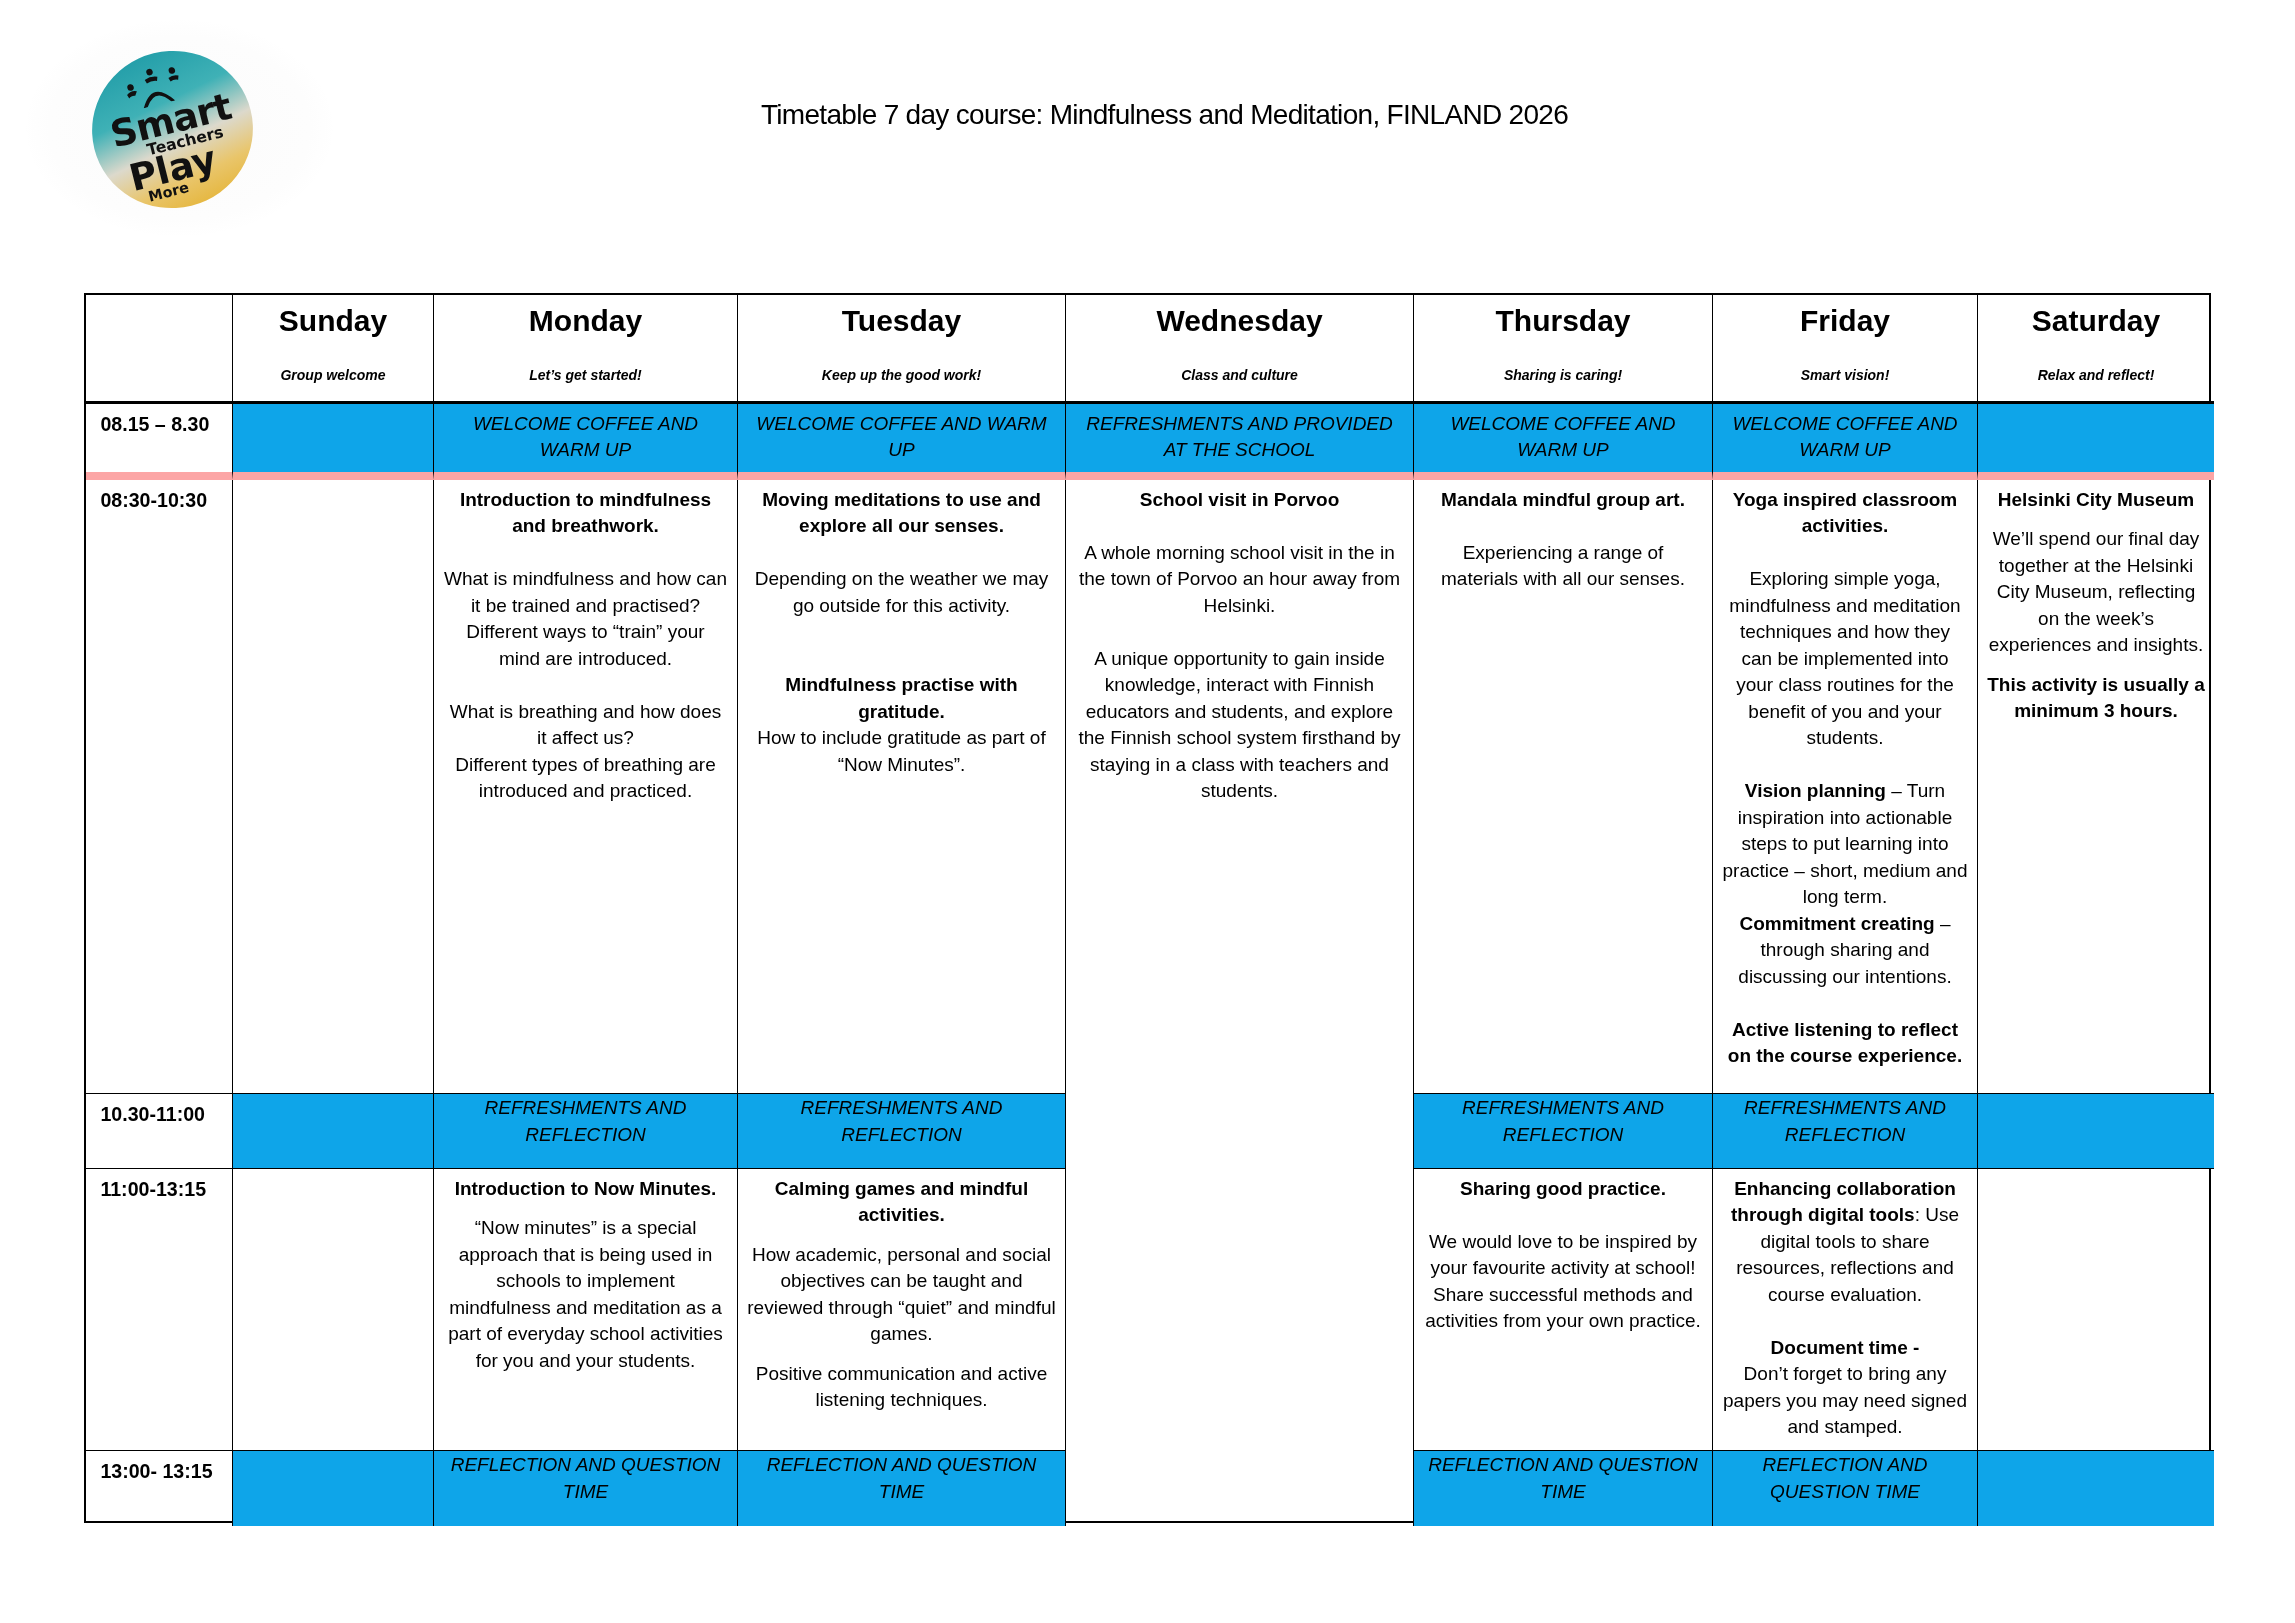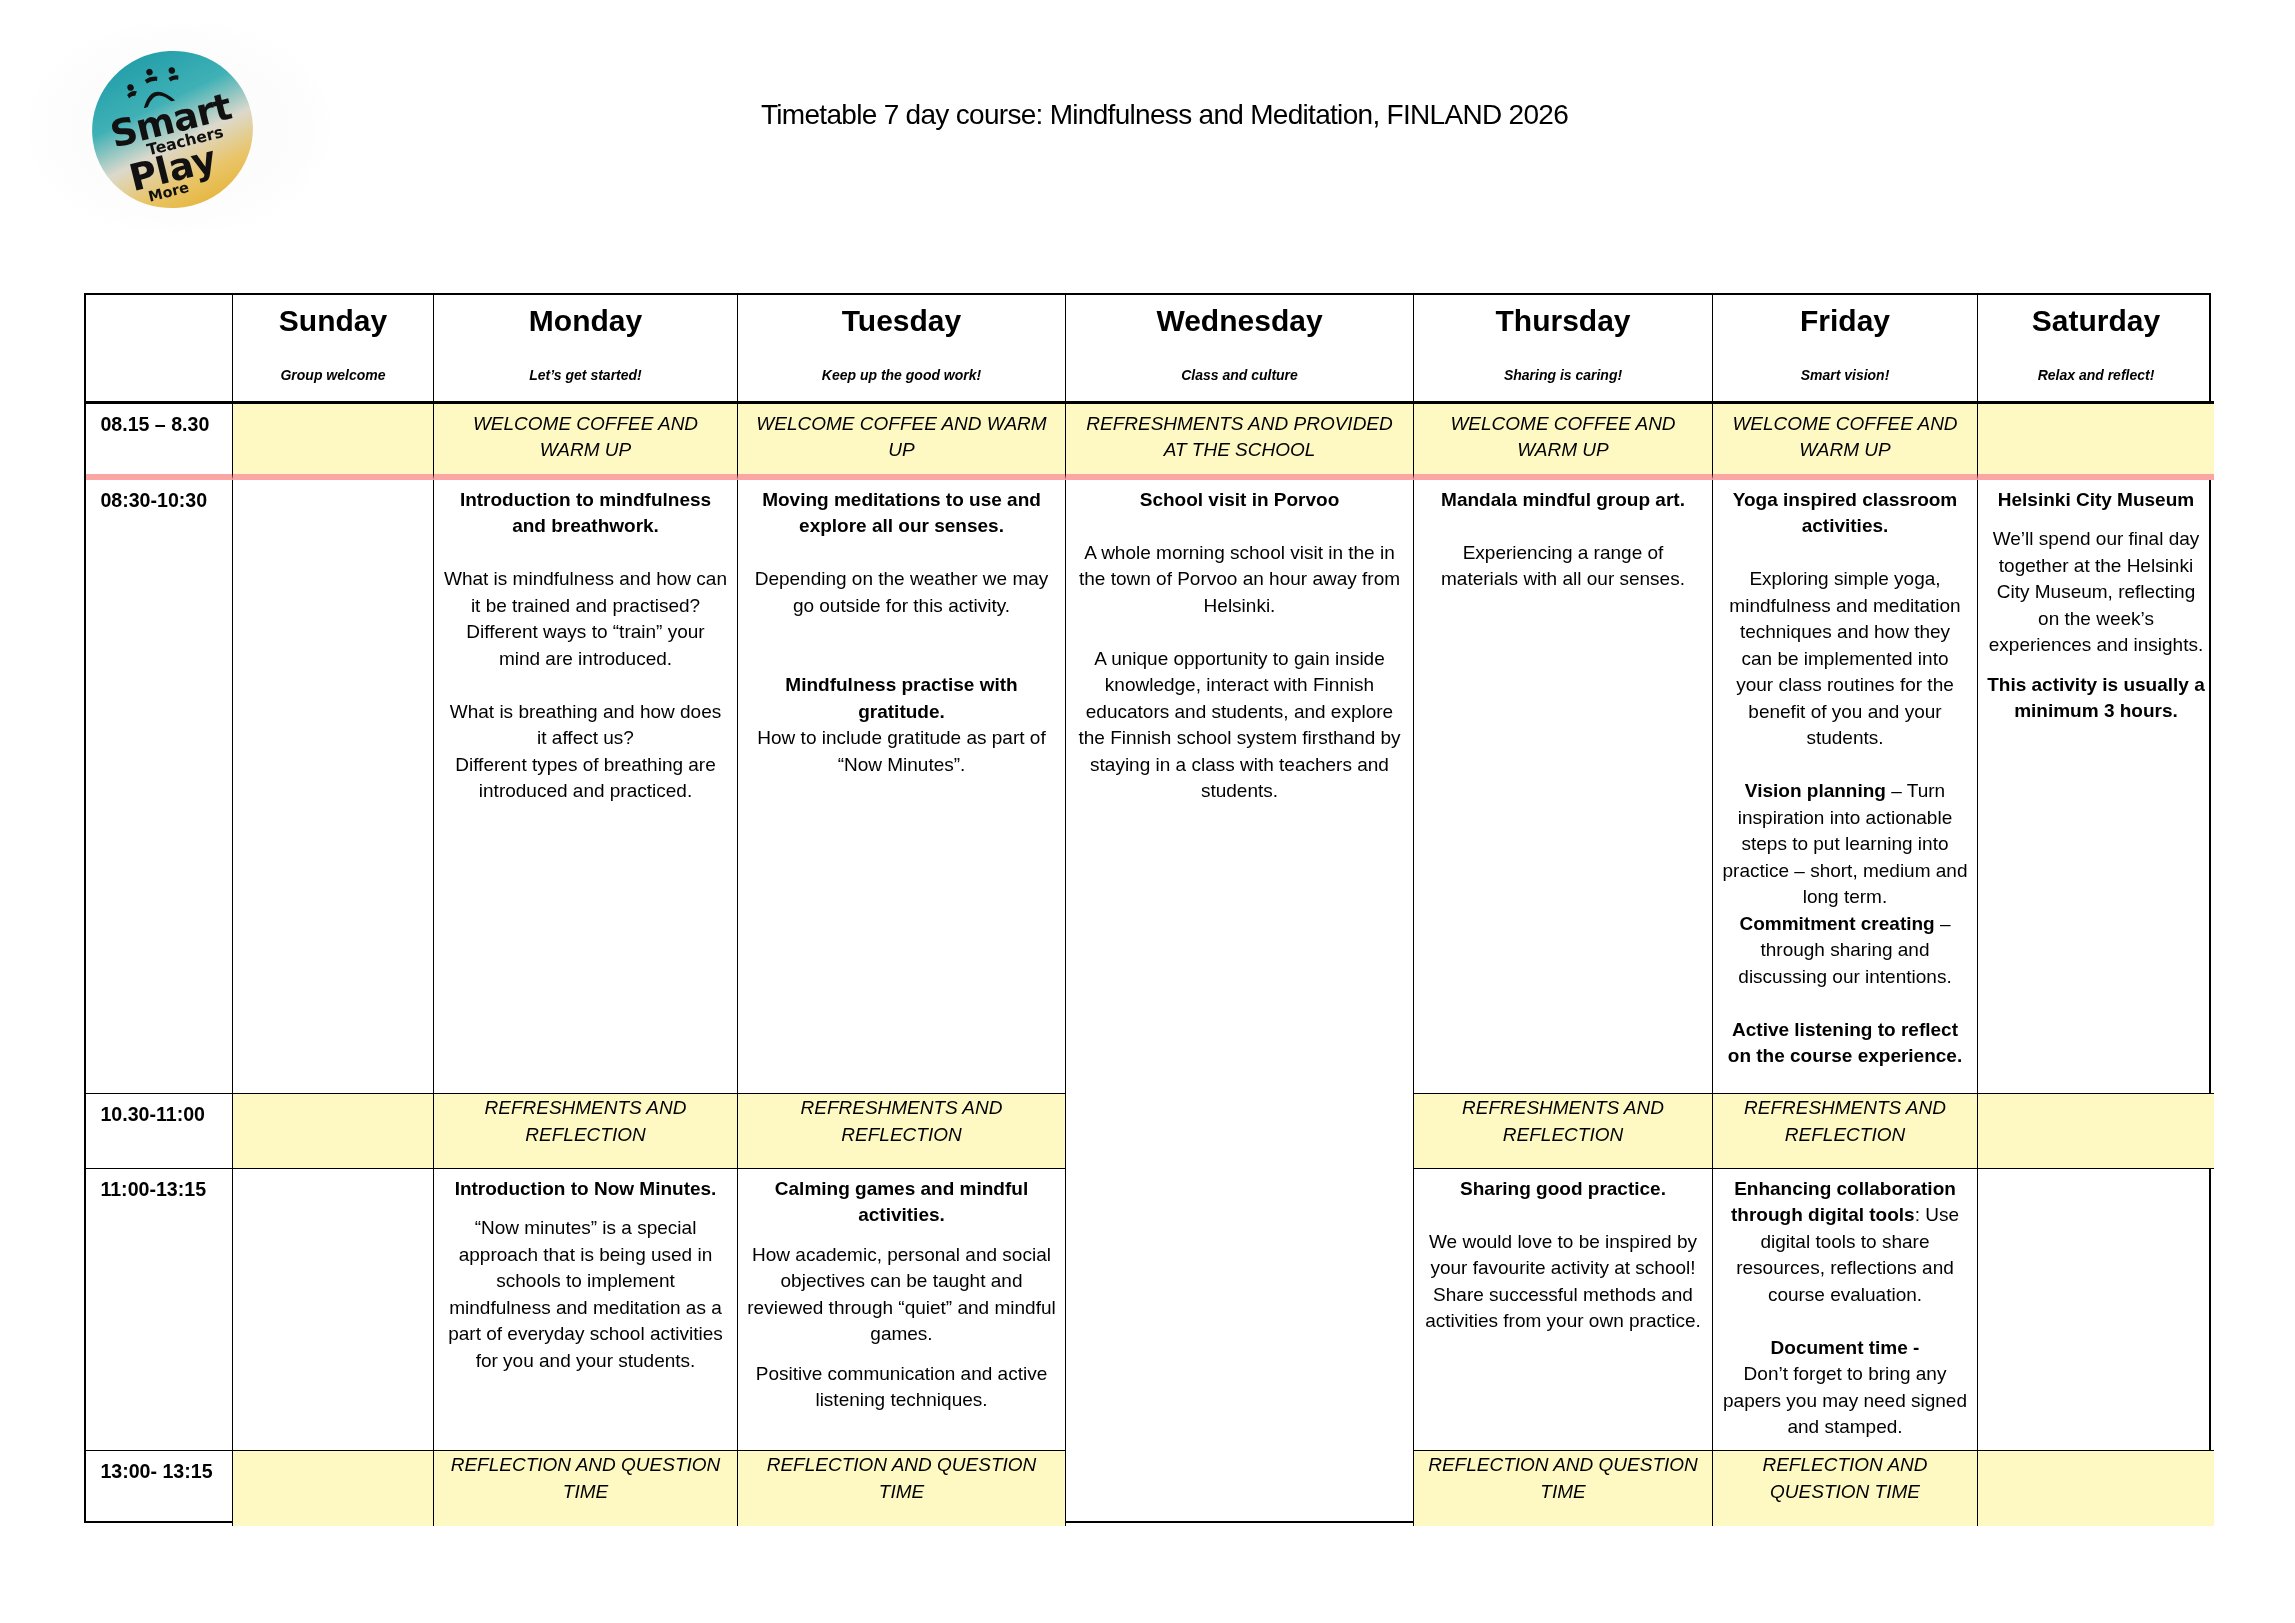--- a/index.html
+++ b/index.html
@@ -30,22 +30,22 @@
         border: 2.6px solid #000; box-sizing: border-box; }
   .cell { border-right: 1.3px solid #000; border-bottom: 1.3px solid #000; box-sizing: border-box;
           text-align: center; font-size: 19px; line-height: 26.5px; padding: 6.5px 9.2px 0 9.2px; overflow: hidden; }
   .cell.last-col { border-right: none; }
   .cell.last-row { border-bottom: none; }
   .hdr { padding-top: 6.5px; }
   .hdr-row { border-bottom: 3.3px solid #000; }
   .day-name { font-weight: bold; font-size: 30px; line-height: 37px; display: block; }
   .day-sub { font-weight: bold; font-style: italic; font-size: 14px; display: block; margin-top: 23px; }
   .time { text-align: left; font-weight: bold; font-size: 19.6px; padding-left: 14.4px; }
-  .teal { background: #fef9c3; }
-  .teal-row { border-bottom: 6px solid #fca5a5; }
+  .teal { background: #0ea5e9; }
+  .teal-row { border-bottom: 8px solid #fca5a5; }
   .break-text { font-style: italic; text-transform: none; }
   .b { font-weight: bold; }
   .gap { display: block; height: 26.5px; }
   .gap-sm { display: block; height: 13px; }
   .red { color: #000000; }
   .blk { display: block; }
 </style>
 </head>
 <body>
 

